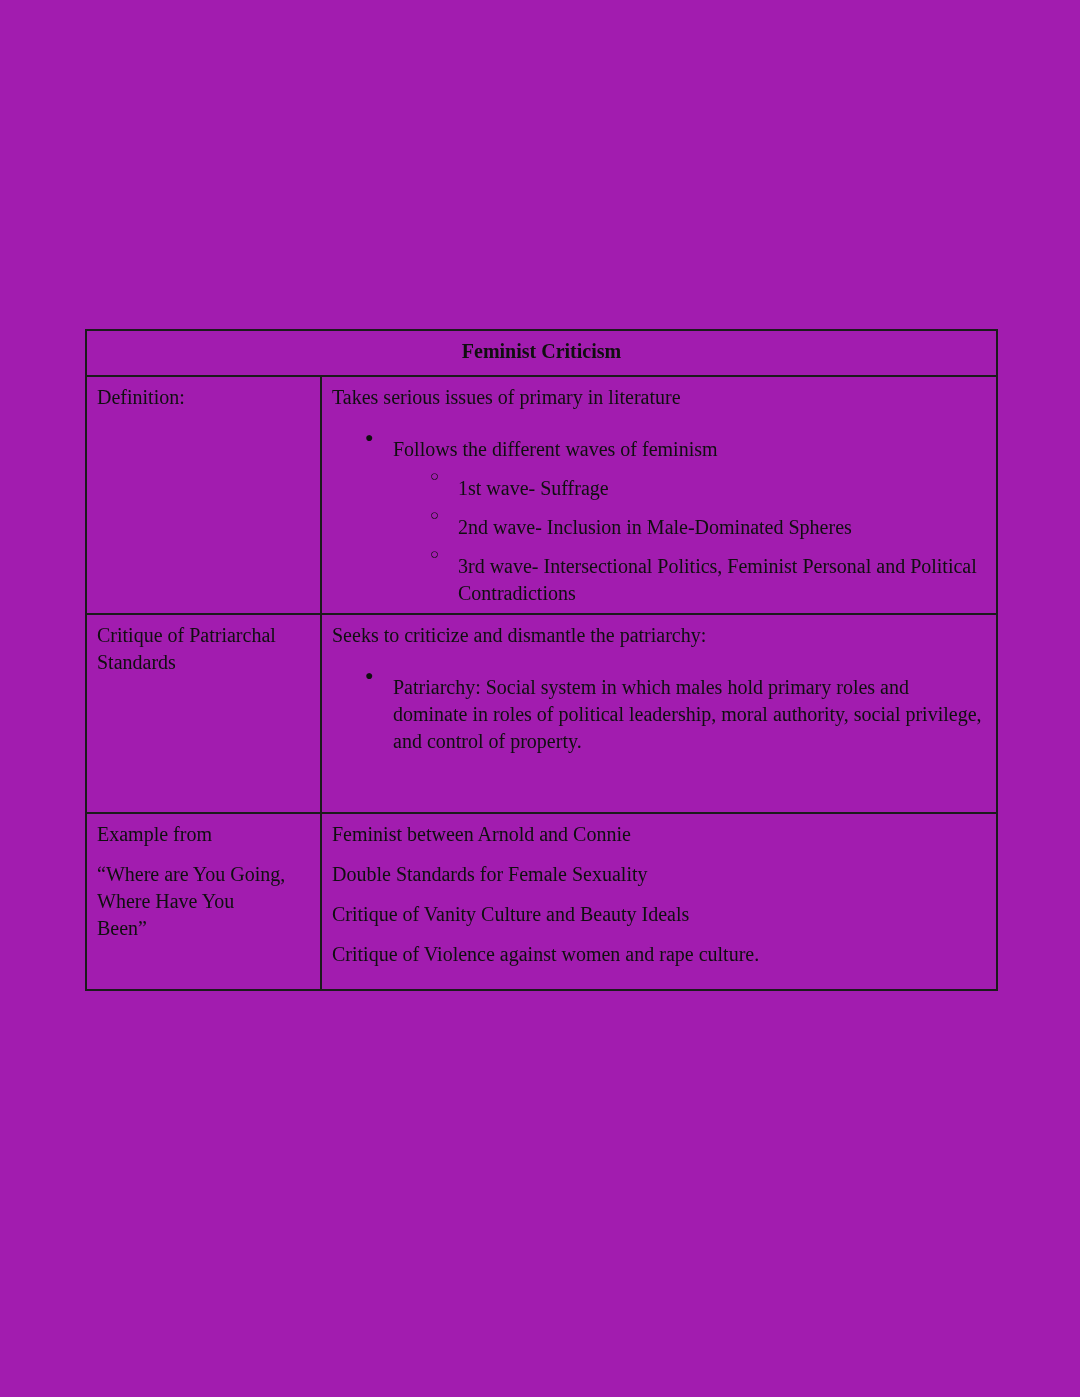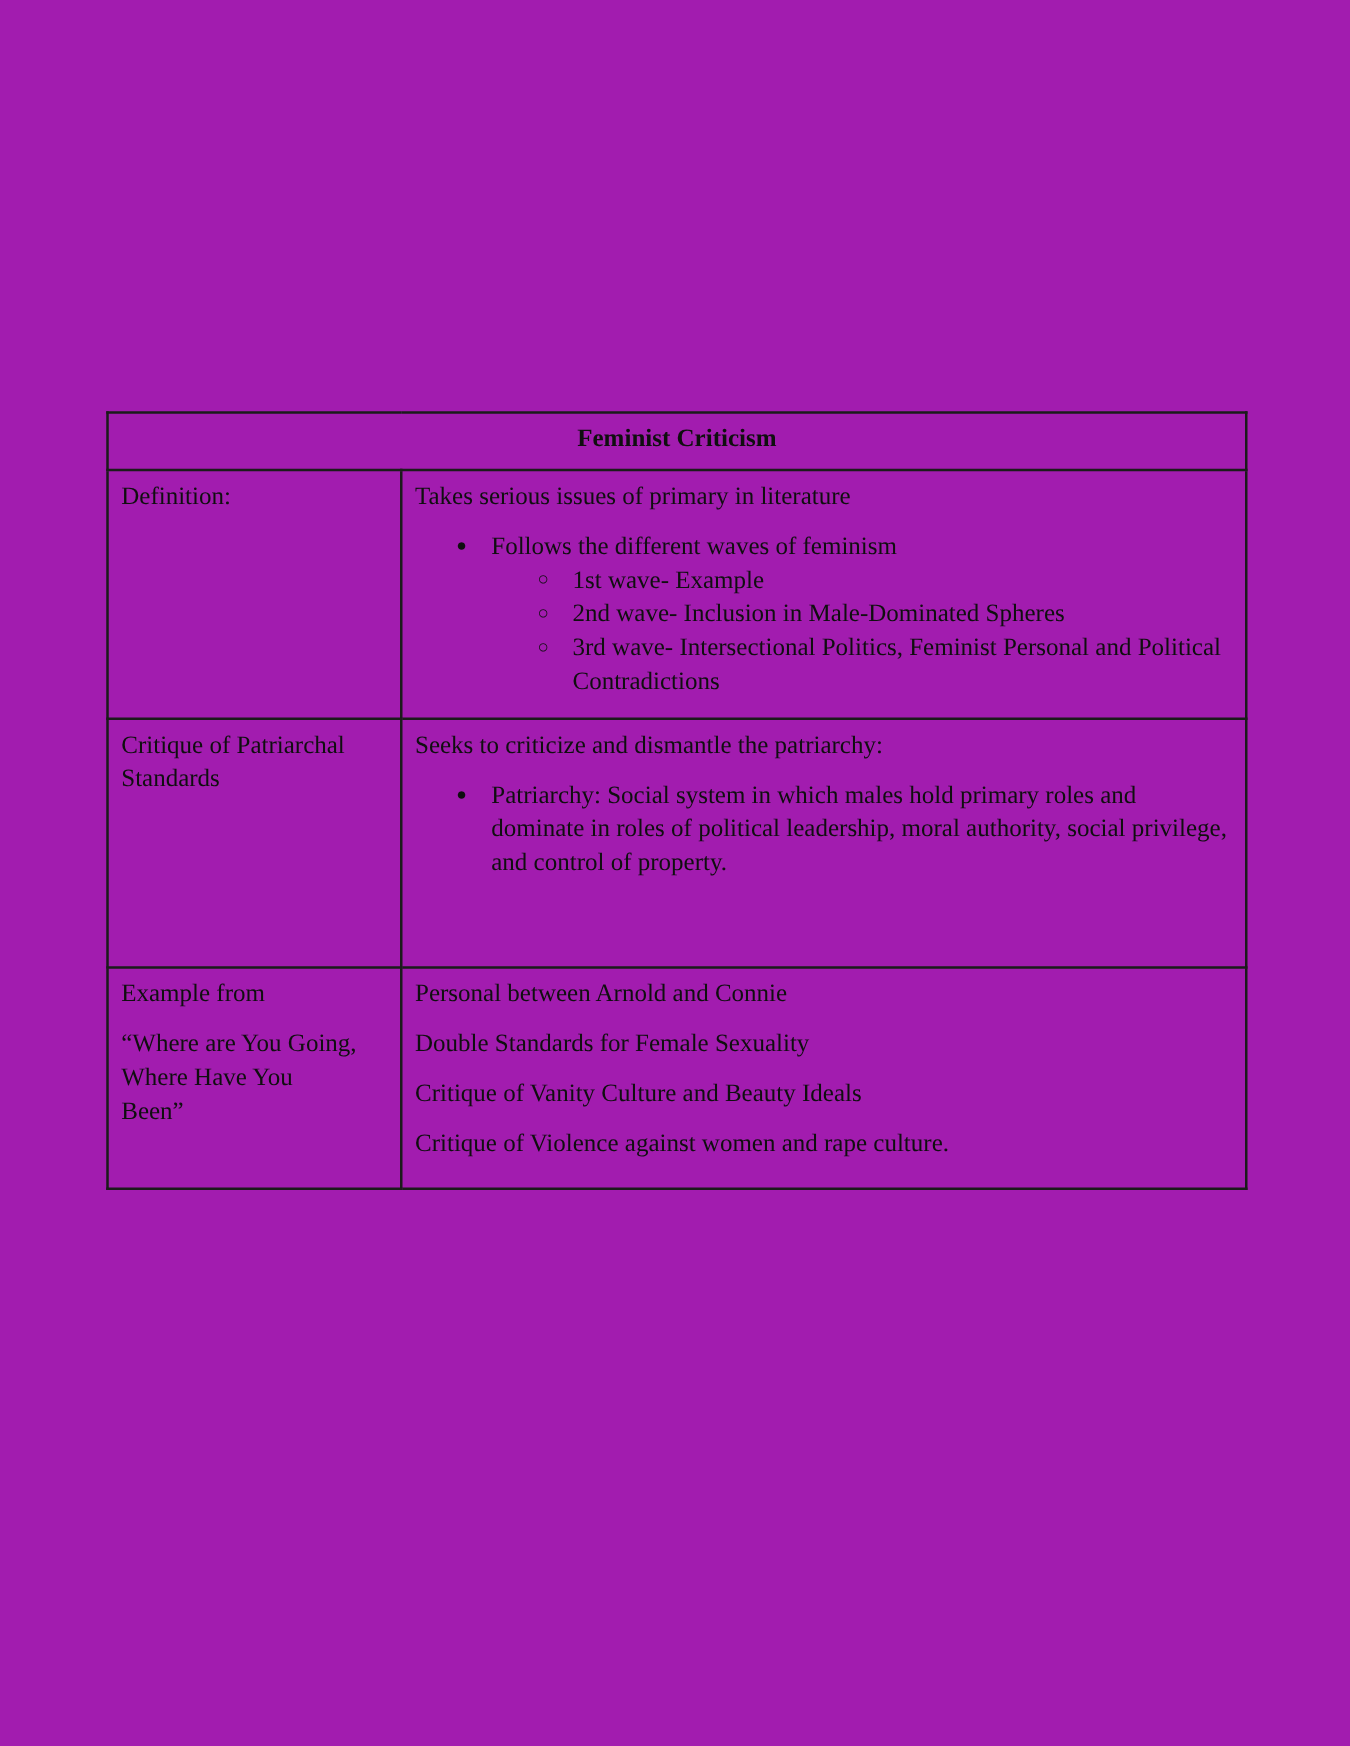--- a/index.html
+++ b/index.html
@@ -62,21 +62,21 @@
     width: 28px;
     font-size: 14px;
     line-height: 27px;
   }
   .li-l2 { padding-left: 98px; }
   .li-l2 .glyph {
     width: 28px;
     font-size: 15px;
     line-height: 27px;
   }
-  .li .li-text { flex: 1 1 auto; }
+  .li .li-text { flex: 1 1 auto; margin-top: 12px; }
   .list-block { margin: 0 0 0 0; }
 </style>
 </head>
 <body>
 
 <div class="page">
   <table class="doc-table">
     <colgroup>
       <col class="col-label">
       <col class="col-content">
@@ -95,21 +95,21 @@
       </td>
       <td>
         <p class="para">Takes serious issues of primary in literature</p>
         <div class="list-block">
           <div class="li li-l1">
             <span class="glyph">●</span>
             <span class="li-text">Follows the different waves of feminism</span>
           </div>
           <div class="li li-l2">
             <span class="glyph">○</span>
-            <span class="li-text">1st wave- Example</span>
+            <span class="li-text">1st wave- Suffrage</span>
           </div>
           <div class="li li-l2">
             <span class="glyph">○</span>
             <span class="li-text">2nd wave- Inclusion in Male-Dominated Spheres</span>
           </div>
           <div class="li li-l2">
             <span class="glyph">○</span>
             <span class="li-text">3rd wave- Intersectional Politics, Feminist Personal and Political Contradictions</span>
           </div>
         </div>
@@ -130,21 +130,21 @@
         </div>
       </td>
     </tr>
 
     <tr class="row-example">
       <td>
         <p class="para">Example from</p>
         <p class="quote-para">“Where are You Going, Where Have You Been”</p>
       </td>
       <td>
-        <p class="para">Personal between Arnold and Connie</p>
+        <p class="para">Feminist between Arnold and Connie</p>
         <p class="para">Double Standards for Female Sexuality</p>
         <p class="para">Critique of Vanity Culture and Beauty Ideals</p>
         <p class="para">Critique of Violence against women and rape culture.</p>
       </td>
     </tr>
   </tbody>
     </table>
 </div>
 
 </body></html>

